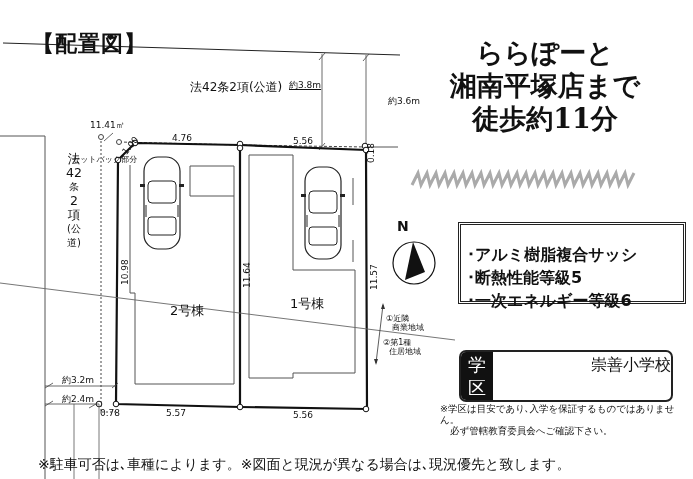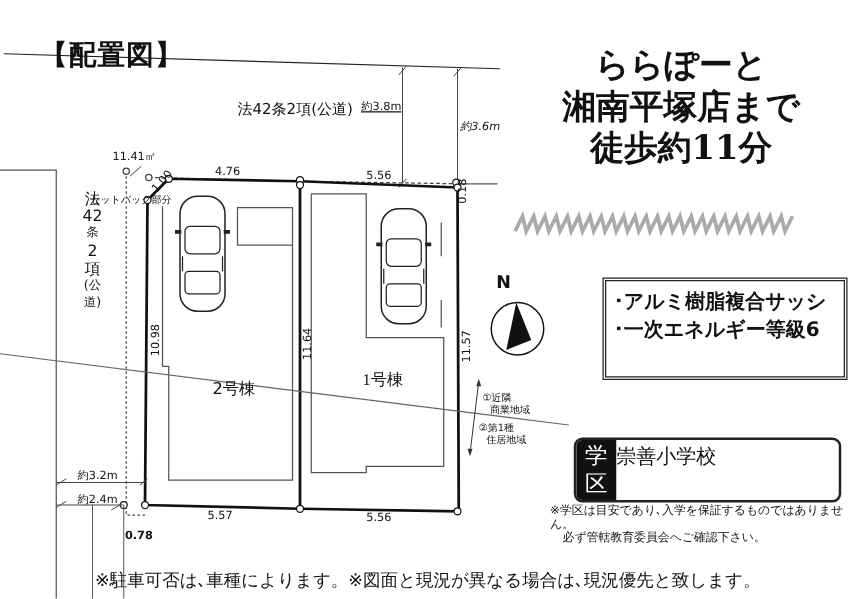--- a/index.html
+++ b/index.html
@@ -1,26 +1,26 @@
 <!DOCTYPE html>
 <html><head>
 <meta charset="utf-8">
 <style>
   html, body { margin:0; padding:0; background:#fff; }
   body { width:693px; height:479px; position:relative; overflow:hidden; font-family:"DejaVu Sans","Liberation Sans",sans-serif; color:#111; }
   .abs { position:absolute; }
   #plan { position:absolute; left:0; top:0; width:693px; height:479px; }
   .title { left:32px; top:4px; font-size:22px; font-weight:bold; letter-spacing:1px;margin-top:25px; }
   .promo { left:400px; top:36px; width:290px; text-align:center; font-family:"DejaVu Serif","Liberation Serif",serif; font-weight:bold; font-size:27px; line-height:33px; }
-  .feature-box { left:482px; top:222px; width:196px; height:82px; border:3px double #222; box-sizing:border-box; padding:4px 6px; font-weight:bold; font-size:16px; line-height:23px; }
+  .feature-box { left:458px; top:222px; width:228px; height:82px; border:3px double #222; box-sizing:border-box; padding:18px 6px; font-weight:bold; font-size:16px; line-height:23px; }
   .school { left:459px; top:350px; width:210px; height:48px; border:2px solid #222; border-radius:7px; overflow:hidden; display:flex; }
   .school .tag { width:32px; background:#111; color:#fff; font-size:18px; line-height:23px; text-align:center; padding-top:1px; }
-  .school .names { flex:1; text-align:left; font-size:16px; line-height:22px; padding-top:2px; }
+  .school .names { flex:1; text-align:right; font-size:16px; line-height:22px; padding-top:2px; }
   .school-note { left:408px; top:403px; font-size:9.5px; line-height:11px;margin-left:32px; }
-  .footer { left:38px; top:456px; font-size:14px;margin-left:38px; }
+  .footer { left:38px; top:456px; font-size:14px; }
   .lbl { font-size:9px; color:#111; white-space:nowrap; }
   .road-top { left:148px; top:79px; font-size:12px;margin-left:42px; }
   .road-left { left:66px; top:152px; width:16px; font-size:12.5px; line-height:14px; text-align:center; }
   .bldg { font-size:13px; }
   .zone { font-size:8px; line-height:9px; }
   .north { left:397px; top:218px; font-weight:bold; font-size:14px; }
 </style>
 </head>
 <body>
 
@@ -114,20 +114,21 @@
 <div class="abs promo">
   <div>ららぽーと</div>
   <div>湘南平塚店まで</div>
   <div>徒歩約11分</div>
 </div>
 
 <div class="abs north">N</div>
 
 <div class="abs feature-box">
   <div>･アルミ樹脂複合サッシ</div>
+  <div>･断熱性能等級5</div>
   <div>･一次エネルギー等級6</div>
 </div>
 
 <div class="abs school">
   <div class="tag">
     <div>学</div>
     <div>区</div>
   </div>
   <div class="names">
     <div>崇善小学校</div>
@@ -144,37 +145,37 @@
   <div>42</div>
   <div style="font-size:10px">条</div>
   <div>2</div>
   <div>項</div>
   <div style="font-size:10px">(公</div>
   <div style="font-size:10px">道)</div>
 </div>
 <div class="abs lbl" style="left:72px;top:110px;font-size:8px;margin-top:44px;">セットバック部分</div>
 <div class="abs lbl" style="left:90px;top:119px;">11.41㎡</div>
 <div class="abs lbl" style="left:289px;top:79px;text-decoration:underline;">約3.8m</div>
-<div class="abs lbl" style="left:368px;top:95px;font-style:italic;">約3.6m</div>
+<div class="abs lbl" style="left:388px;top:95px;">約3.6m</div>
 <div class="abs lbl" style="left:62px;top:374px;">約3.2m</div>
 <div class="abs lbl" style="left:62px;top:393px;">約2.4m</div>
 
 <div class="abs lbl" style="left:172px;top:133px;">4.76</div>
 <div class="abs lbl" style="left:293px;top:136px;">5.56</div>
 <div class="abs lbl" style="left:120px;top:150px;transform:rotate(-50deg);transform-origin:left top;">1.00</div>
 <div class="abs lbl" style="left:366px;top:163px;transform:rotate(-90deg);transform-origin:left top;">0.18</div>
 <div class="abs lbl" style="left:120px;top:285px;transform:rotate(-90deg);transform-origin:left top;">10.98</div>
 <div class="abs lbl" style="left:242px;top:288px;transform:rotate(-90deg);transform-origin:left top;">11.64</div>
 <div class="abs lbl" style="left:369px;top:290px;transform:rotate(-90deg);transform-origin:left top;">11.57</div>
-<div class="abs lbl" style="left:100px;top:424px;font-weight:bold;">0.78</div>
+<div class="abs lbl" style="left:100px;top:408px;">0.78</div>
 <div class="abs lbl" style="left:166px;top:408px;">5.57</div>
 <div class="abs lbl" style="left:293px;top:410px;">5.56</div>
 
 <div class="abs bldg" style="left:170px;top:302px;">2号棟</div>
-<div class="abs bldg" style="left:290px;top:295px;font-family:Liberation Serif, serif;">1号棟</div>
+<div class="abs bldg" style="left:290px;top:295px;">1号棟</div>
 
 <div class="abs zone" style="left:386px;top:314px;">
   <div>①近隣</div>
   <div style="padding-left:6px">商業地域</div>
 </div>
 <div class="abs zone" style="left:383px;top:338px;">
   <div>②第1種</div>
   <div style="padding-left:6px">住居地域</div>
 </div>
 

